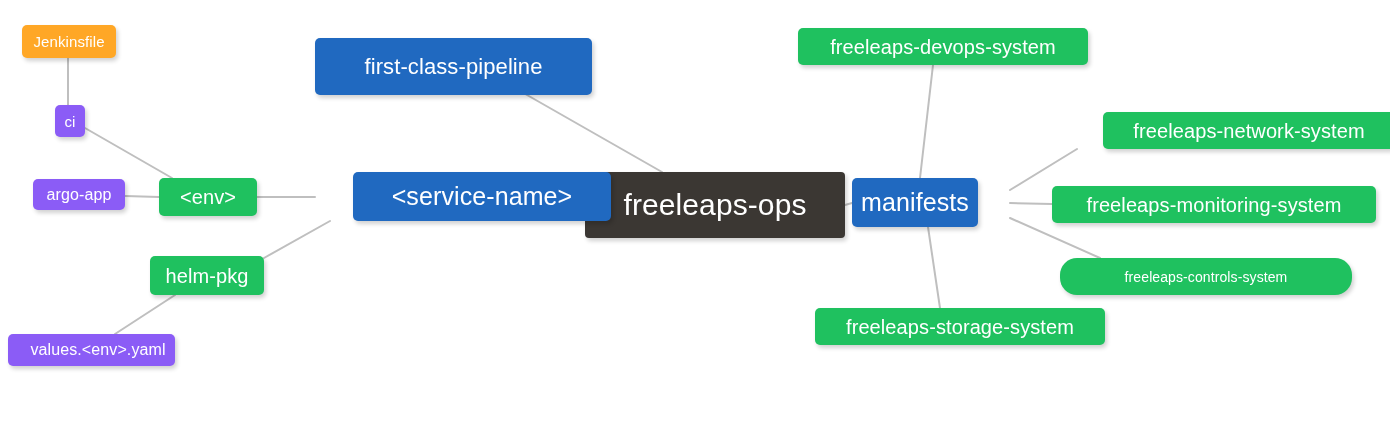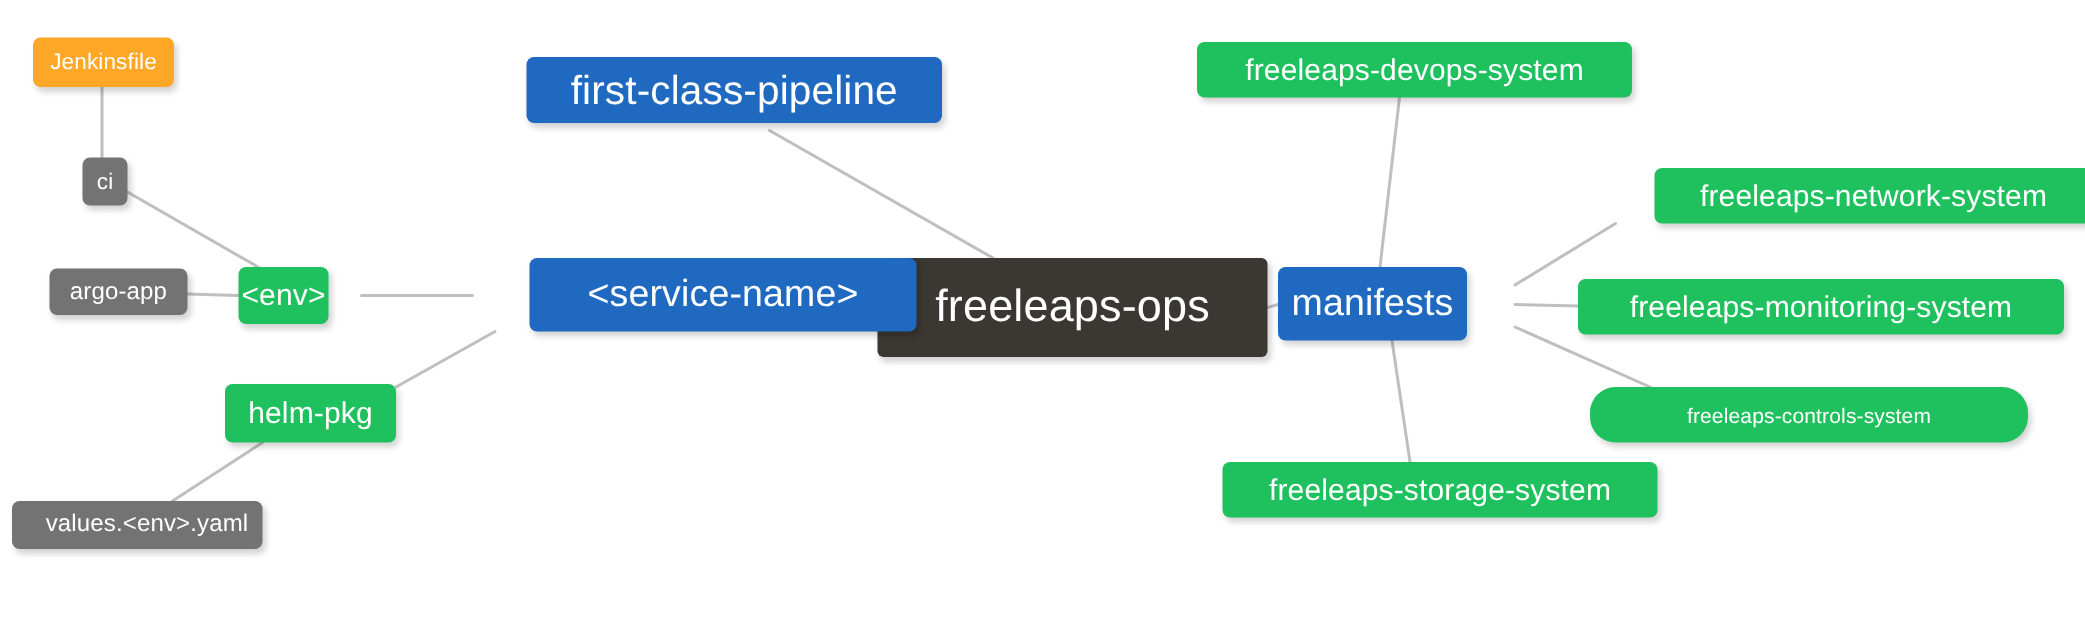--- a/index.html
+++ b/index.html
@@ -42,21 +42,21 @@
     font-weight: 400;
     letter-spacing: 0.1px;
   }
   .node.root {
     background: #3b3733;
     border-radius: 4px;
   }
   .node.blue   { background: #2069c0; }
   .node.green  { background: #1fc15f; }
   .node.orange { background: #ffa726; }
-  .node.red    { background: #737373; }
+  .node.red    { background: #8b5cf6; }
 </style>
 </head>
 <body>
 
 <div id="mindmap-canvas">
   <svg id="edge-layer" viewBox="0 0 1390 421" width="1390" height="421" xmlns="http://www.w3.org/2000/svg">
       <line x1="585" y1="205" x2="573" y2="197" stroke="#bfbfbf" stroke-width="2" stroke-linecap="round"></line>
       <line x1="662" y1="172" x2="513" y2="87" stroke="#bfbfbf" stroke-width="2" stroke-linecap="round"></line>
       <line x1="845" y1="205" x2="852" y2="203" stroke="#bfbfbf" stroke-width="2" stroke-linecap="round"></line>
       <line x1="315" y1="197" x2="241" y2="197" stroke="#bfbfbf" stroke-width="2" stroke-linecap="round"></line>
@@ -71,27 +71,27 @@
       <line x1="1010" y1="218" x2="1100" y2="258" stroke="#bfbfbf" stroke-width="2" stroke-linecap="round"></line>
       <line x1="928" y1="227" x2="940" y2="308" stroke="#bfbfbf" stroke-width="2" stroke-linecap="round"></line>
     </svg>
   <div id="node-layer">
       <div class="node root" style="left: 585px; top: 172px; width: 260px; height: 66px; font-size: 30px;">
         <span>freeleaps-ops</span>
       </div>
       <div class="node blue" style="left: 315px; top: 172px; width: 258px; height: 49px; font-size: 25px; margin-left: 38px;">
         <span>&lt;service-name&gt;</span>
       </div>
-      <div class="node blue" style="left: 315px; top: 38px; width: 277px; height: 44px; font-size: 27px; margin-left: 36px;">
+      <div class="node blue" style="left: 315px; top: 38px; width: 277px; height: 57px; font-size: 22px;">
         <span>first-class-pipeline</span>
       </div>
       <div class="node blue" style="left: 852px; top: 178px; width: 126px; height: 49px; font-size: 25px;">
         <span>manifests</span>
       </div>
-      <div class="node green" style="left: 159px; top: 178px; width: 60px; height: 38px; font-size: 20px;">
+      <div class="node green" style="left: 159px; top: 178px; width: 98px; height: 38px; font-size: 20px;">
         <span>&lt;env&gt;</span>
       </div>
       <div class="node green" style="left: 150px; top: 256px; width: 114px; height: 39px; font-size: 20px;">
         <span>helm-pkg</span>
       </div>
       <div class="node orange" style="left: 22px; top: 25px; width: 94px; height: 33px; font-size: 15px;">
         <span>Jenkinsfile</span>
       </div>
       <div class="node red" style="left: 55px; top: 105px; width: 30px; height: 32px; font-size: 15px;">
         <span>ci</span>

